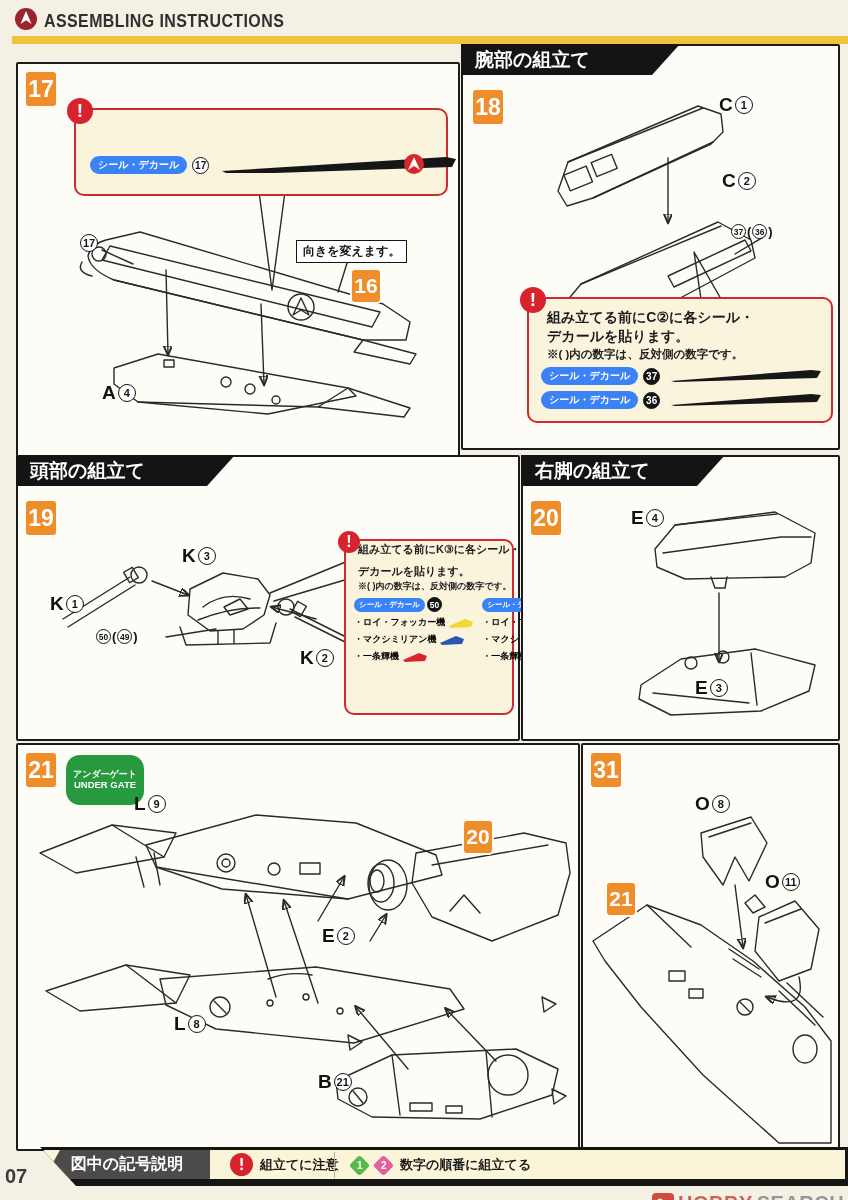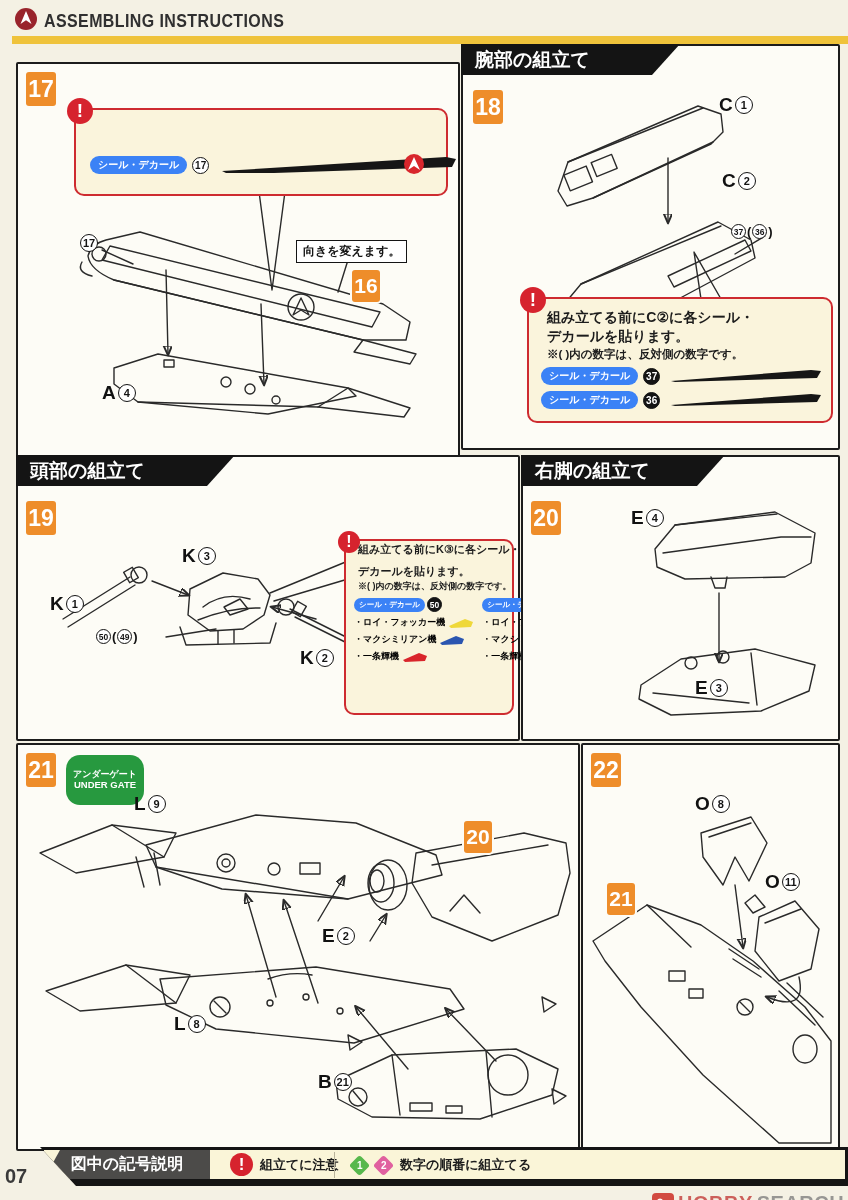--- a/index.html
+++ b/index.html
@@ -479,21 +479,21 @@
         <rect x="106" y="244" width="14" height="9"></rect>
         <circle cx="162" cy="262" r="8"></circle>
           <path d="M157,257 L167,267"></path>
         <ellipse cx="222" cy="304" rx="12" ry="14"></ellipse>
         <path d="M196,246 L232,280 M204,238 L240,272" stroke="#8a8a84"></path>
         <path d="M146,204 L176,224 M150,214 L178,232"></path>
       </g>
       <line x1="152" y1="140" x2="160" y2="202" stroke-width="1.8" marker-end="url(#m22)"></line>
       <path d="M216,232 Q224,268 184,252" stroke-width="1.8" marker-end="url(#m22)"></path>
     </svg>
-    <div class="badge" style="left:8px;top:8px;">22</div>
+    <div class="badge" style="left:8px;top:8px;">31</div>
     <div class="plabel" style="left:112px;top:48px;">
       <span>O</span>
       <span class="cnum">8</span>
     </div>
     <div class="plabel" style="left:182px;top:126px;">
       <span>O</span>
       <span class="cnum">11</span>
     </div>
     <div class="badge sm" style="left:24px;top:138px;">21</div>
   </div>

